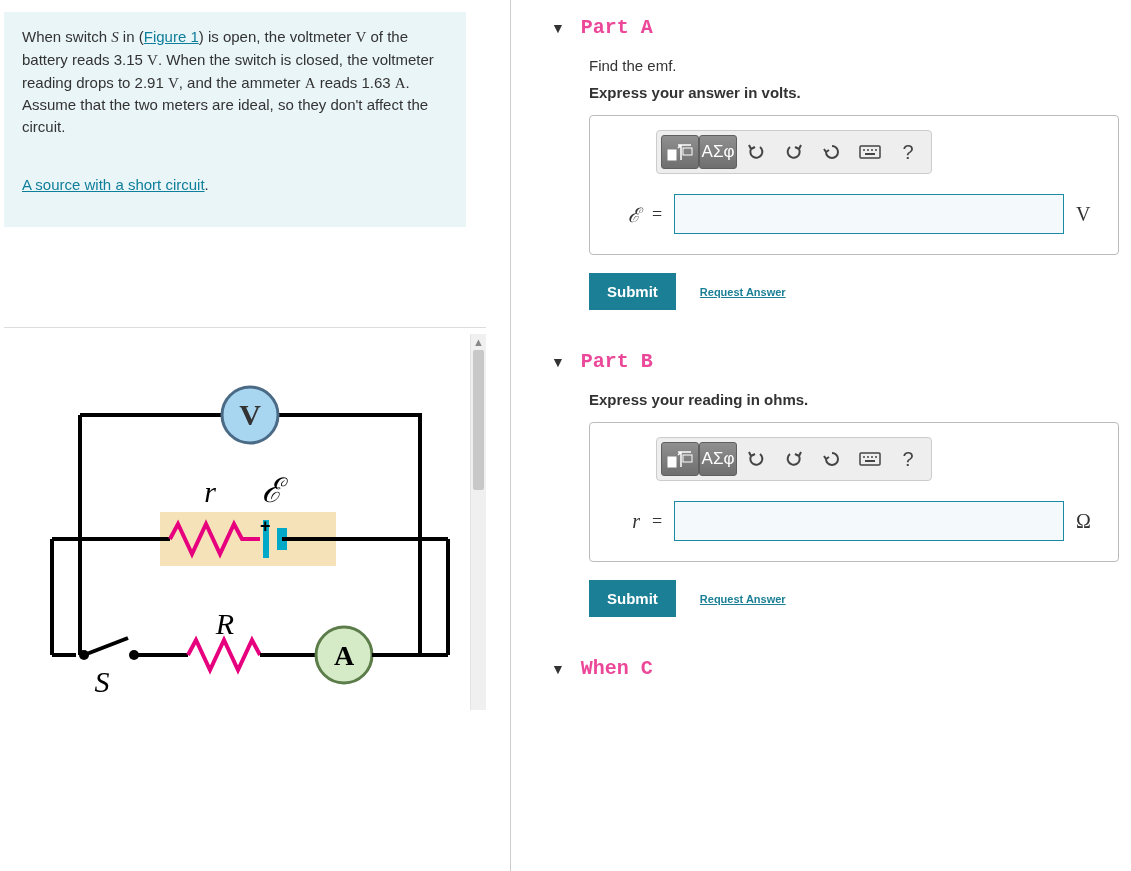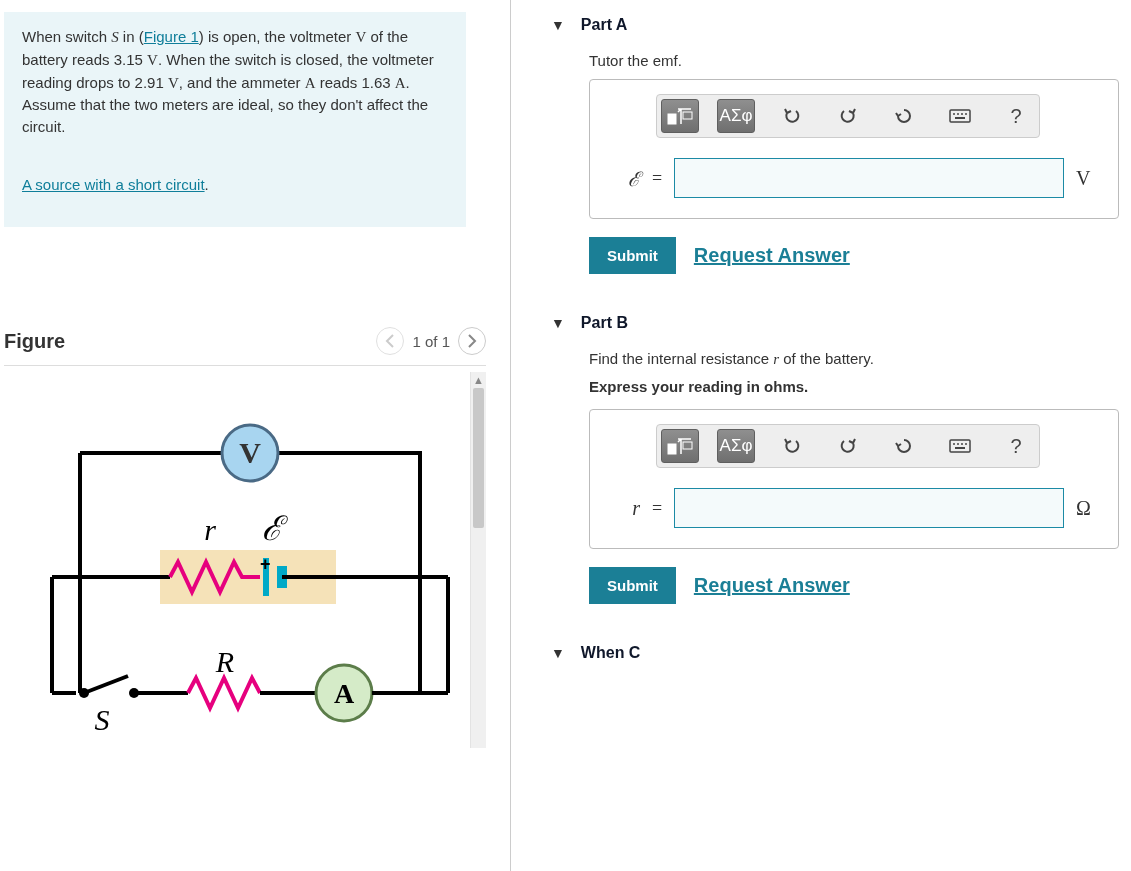--- a/index.html
+++ b/index.html
@@ -22,70 +22,54 @@
     .figure-body { display: flex; align-items: flex-start; }
     .figure-image { flex: 1; padding: 6px 0 0 6px; }
     .figure-image svg { display: block; }
     .vscroll { width: 18px; background: #f0f0f0; height: 376px; position: relative; border-left: 1px solid #e3e3e3; }
     .vscroll .arrow { height: 16px; display: flex; align-items: center; justify-content: center; color: #888; font-size: 11px; }
     .vscroll .thumb { position: absolute; left: 2px; right: 2px; top: 16px; height: 140px; background: #c8c8c8; border-radius: 2px; }
 
     .part { padding: 10px 0 24px 0; }
     .part-header { display: flex; align-items: center; gap: 16px; padding: 6px 0 18px 40px; }
     .part-header .chev { color: #333; font-size: 14px; }
-    .part-title { font-weight: bold; font-size: 16px; color: #0f172a; }
+    .part-title { font-weight: bold; font-size: 20px; color: #ec4899; font-family: Liberation Mono, monospace; }
     .part-body { padding: 0 12px 0 78px; }
     .prompt { margin: 0 0 10px 0; color: #333; }
     .express { font-weight: bold; margin: 0 0 14px 0; }
     .answer-box { border: 1px solid #bbb; border-radius: 4px; padding: 14px 18px 20px 18px; background: #fff; }
-    .toolbar { background: #eee; border: 1px solid #ccc; border-radius: 4px; display: inline-flex; align-items: center; padding: 4px; gap: 18px; margin-left: 48px; }
+    .toolbar { background: #eee; border: 1px solid #ccc; border-radius: 4px; display: inline-flex; align-items: center; padding: 4px; gap: 0; margin-left: 48px; }
     .tbtn { min-width: 38px; height: 34px; border-radius: 3px; display: inline-flex; align-items: center; justify-content: center; font-size: 17px; color: #444; cursor: pointer; }
     .tbtn-grad { background: linear-gradient(#8f8f8f, #6f6f6f); color: #fff; border: 1px solid #5f5f5f; }
     .tbtn-help { font-size: 20px; }
     .input-row { display: flex; align-items: center; gap: 12px; margin-top: 20px; }
     .var-label { font-family: 'Times New Roman', serif; font-style: italic; font-size: 20px; min-width: 32px; text-align: right; }
     .var-eq { font-family: 'Times New Roman', serif; font-size: 18px; }
     .answer-input { flex: 1; border: 1px solid #1b8aa5; background: #f4fafb; height: 40px; padding: 4px 8px; font-size: 16px; }
     .unit { font-family: 'Times New Roman', serif; font-size: 20px; min-width: 24px; }
-    .submit-row { display: flex; align-items: center; gap: 18px; margin-top: 18px; }
+    .submit-row { display: flex; align-items: center; gap: 24px; margin-top: 18px; }
     .submit-btn { background: #1b7f96; color: #fff; border: none; font-weight: bold; font-size: 15px; padding: 10px 18px; cursor: pointer; }
-    .request-link { color: #1b7f96; font-weight: bold; font-size: 20px; }
+    .request-link { color: #1b7f96; font-weight: bold; font-size: 11px; }
   </style>
 </head>
 <body>
 
 <div class="container">
   <div class="left-col">
     <div class="problem-box">
       <p>
         <span>When switch </span><span class="ital">S</span><span> in (</span><a href="#">Figure 1</a><span>) is open, the voltmeter </span><span class="serif">V</span><span> of the battery reads 3.15 </span><span class="serif">V</span><span>. When the switch is closed, the voltmeter reading drops to 2.91 </span><span class="serif">V</span><span>, and the ammeter </span><span class="serif">A</span><span> reads 1.63 </span><span class="serif">A</span><span>. Assume that the two meters are ideal, so they don't affect the circuit.</span>
       </p>
       <p>
         <br>
         <a href="#">A source with a short circuit</a><span>.</span>
       </p>
     </div>
 
     <div class="figure-section">
-      <div class="figure-header">
-        <span class="figure-title">Figure</span>
-        <div class="figure-nav">
-          <span class="nav-btn disabled">
-            <svg width="10" height="14" viewBox="0 0 10 14">
-                <path d="M8 1 L2 7 L8 13" fill="none" stroke="#aaa" stroke-width="2"></path>
-              </svg>
-          </span>
-          <span>1 of 1</span>
-          <span class="nav-btn">
-            <svg width="10" height="14" viewBox="0 0 10 14">
-                <path d="M2 1 L8 7 L2 13" fill="none" stroke="#888" stroke-width="2"></path>
-              </svg>
-          </span>
-        </div>
-      </div>
       <hr class="figure-divider">
       <div class="figure-body">
         <div class="figure-image">
           <svg width="460" height="360" viewBox="0 0 460 360">
 
             <path d="M 70 75 L 70 315 M 70 75 L 212 75 M 268 75 L 410 75 L 410 315" stroke="#000" stroke-width="4" fill="none"></path>
 
             <circle cx="240" cy="75" r="28" fill="#a8d5f0" stroke="#4a6a85" stroke-width="3"></circle>
             <text x="240" y="85" font-family="Times New Roman" font-size="30" font-weight="bold" text-anchor="middle" fill="#333">V</text>
 
@@ -132,21 +116,22 @@
   </div>
 
   <div class="right-col">
 
     <div class="part">
       <div class="part-header">
         <span class="chev">▼</span>
         <span class="part-title">Part A</span>
       </div>
       <div class="part-body">
-        <p class="prompt">Tutor the emf.</p>
+        <p class="prompt">Find the emf.</p>
+        <p class="express">Express your answer in volts.</p>
         <div class="answer-box">
           <div class="toolbar">
             <span class="tbtn tbtn-grad">
               <svg width="26" height="20" viewBox="0 0 26 20">
                 <rect x="1" y="8" width="8" height="10" fill="#fff" stroke="#fff" stroke-width="1"></rect>
                 <path d="M 11 6 L 14 3 M 14 3 L 14 18 M 11 3 L 24 3" stroke="#fff" stroke-width="1.5" fill="none"></path>
                 <rect x="16" y="6" width="9" height="7" fill="none" stroke="#fff" stroke-width="1"></rect>
               </svg>
             </span>
             <span class="tbtn tbtn-grad">ΑΣφ</span>
@@ -190,23 +175,20 @@
         </div>
       </div>
     </div>
 
     <div class="part">
       <div class="part-header">
         <span class="chev">▼</span>
         <span class="part-title">Part B</span>
       </div>
       <div class="part-body">
-        <p class="prompt">
-          <span>Find the internal resistance </span><span class="ital">r</span><span> of the battery.</span>
-        </p>
         <p class="express">Express your reading in ohms.</p>
         <div class="answer-box">
           <div class="toolbar">
             <span class="tbtn tbtn-grad">
               <svg width="26" height="20" viewBox="0 0 26 20">
                 <rect x="1" y="8" width="8" height="10" fill="#fff" stroke="#fff" stroke-width="1"></rect>
                 <path d="M 11 6 L 14 3 M 14 3 L 14 18 M 11 3 L 24 3" stroke="#fff" stroke-width="1.5" fill="none"></path>
                 <rect x="16" y="6" width="9" height="7" fill="none" stroke="#fff" stroke-width="1"></rect>
               </svg>
             </span>

